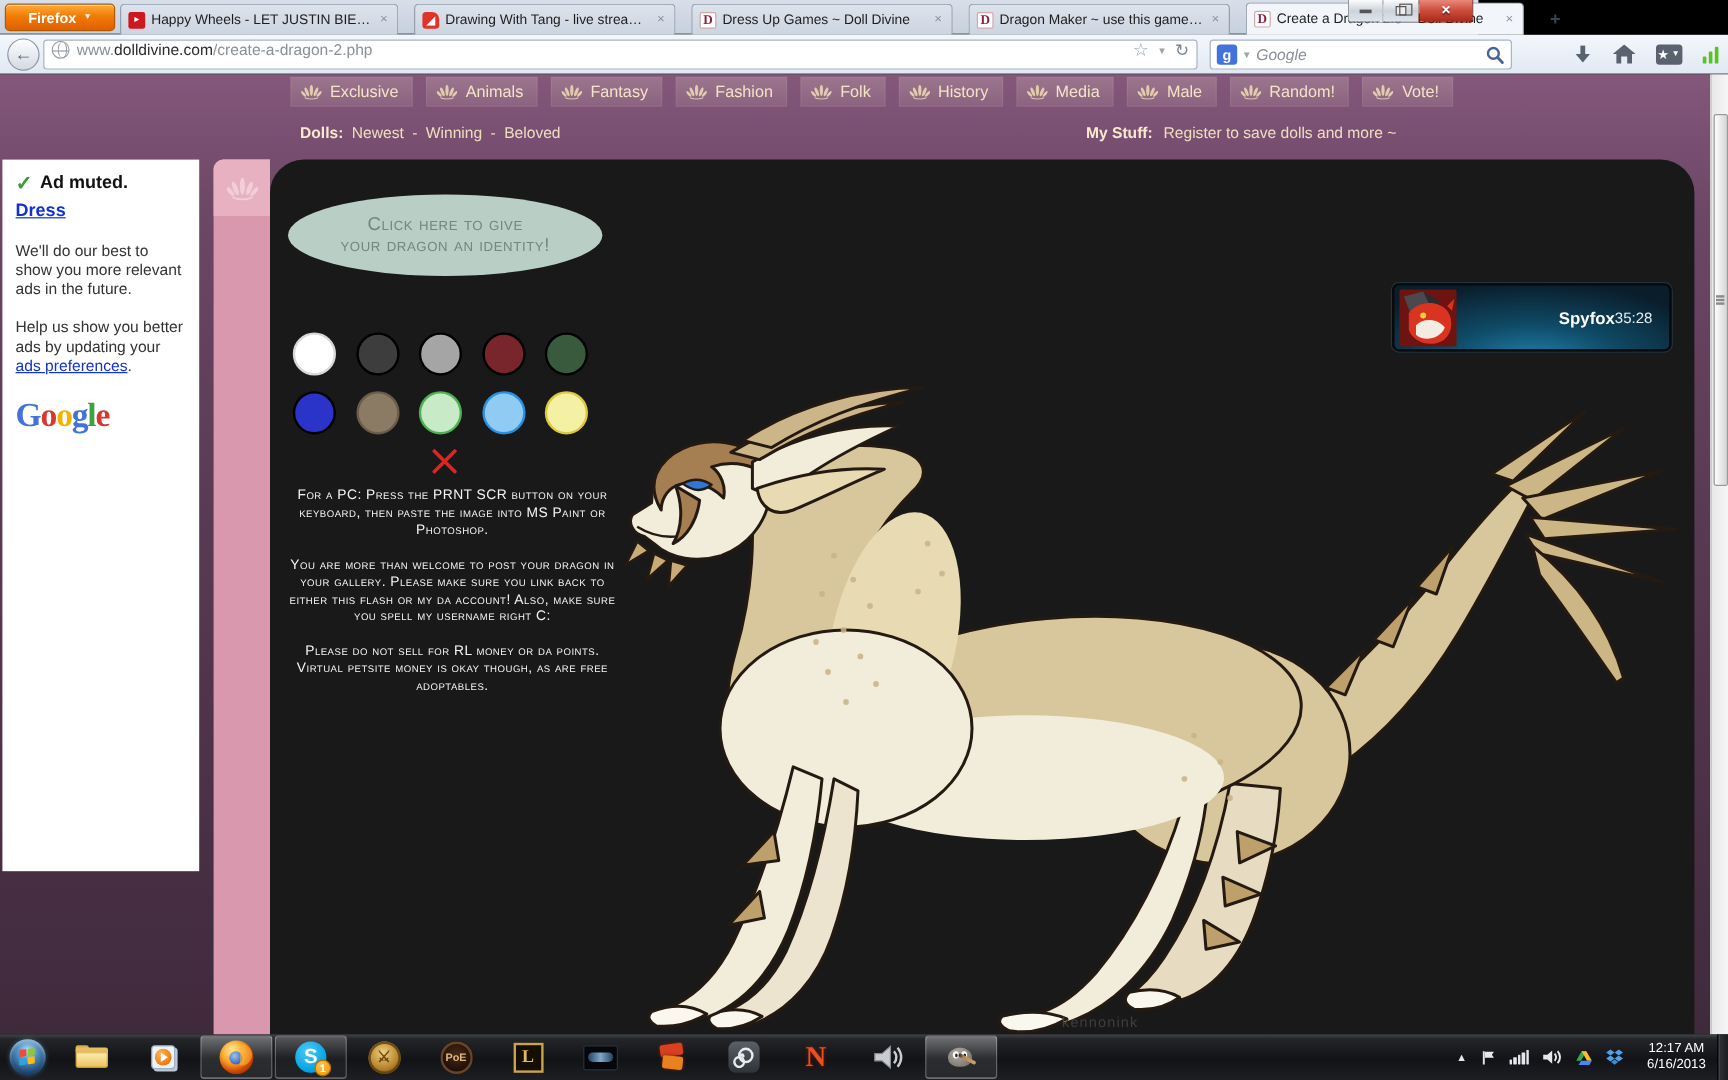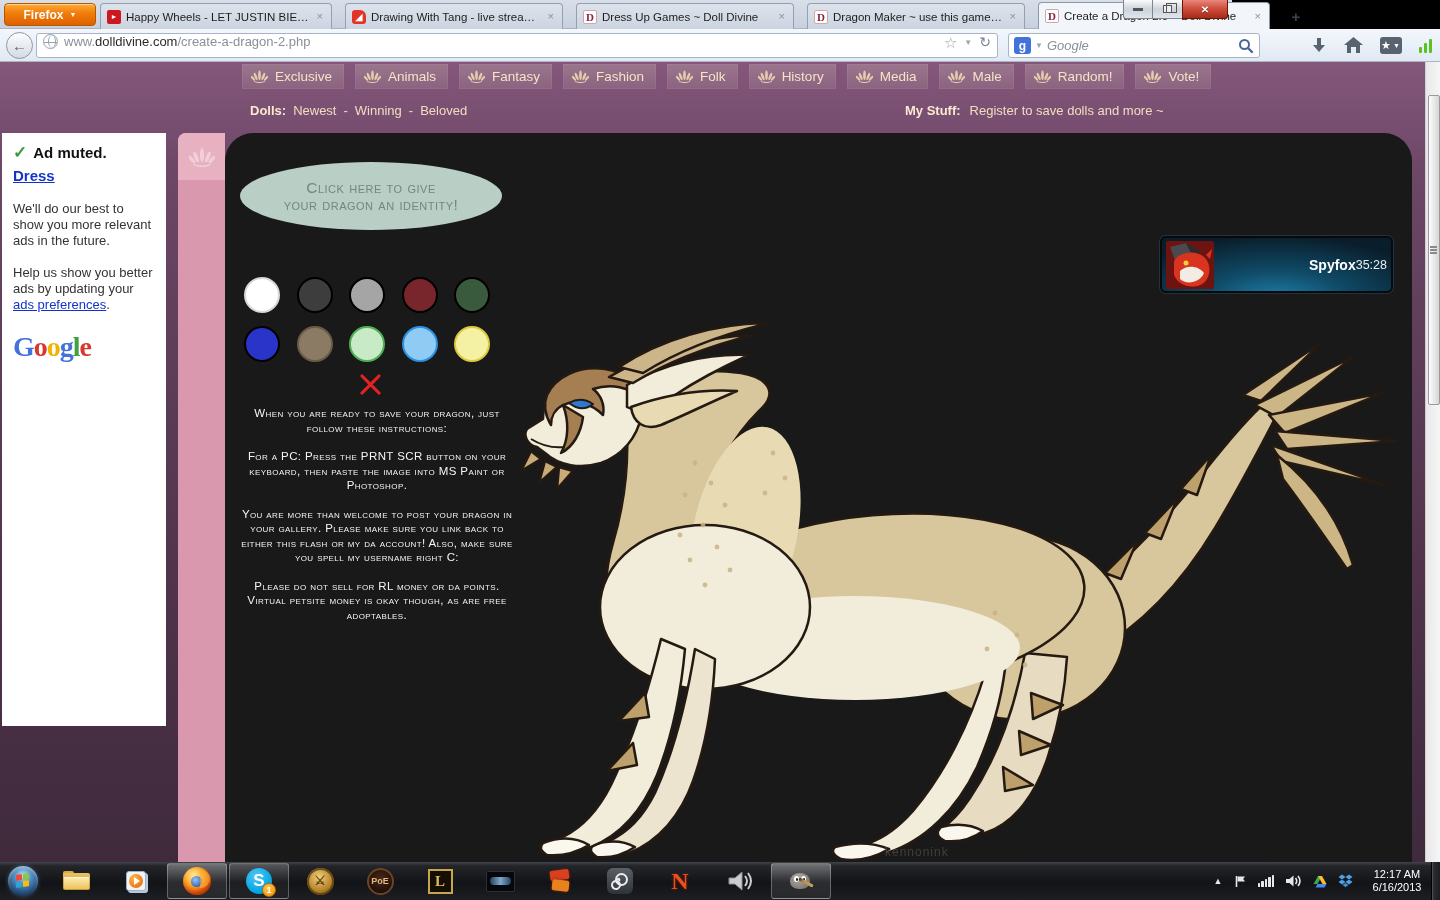--- a/index.html
+++ b/index.html
@@ -106,21 +106,21 @@
   .instructions{position:absolute;left:10px;top:273px;width:284px;color:#f4f4f4;text-align:center;
     font-variant:small-caps;font-size:11.5px;line-height:14.5px;letter-spacing:.4px;}
   .instructions p{margin-bottom:14px;}
   .dragon{position:absolute;left:0;top:0;width:1187px;height:729px;}
   .watermark{position:absolute;left:660px;top:712px;color:#3f3f3f;font-size:12px;letter-spacing:1px;}
   .spyfox{position:absolute;left:935px;top:103px;width:233px;height:57px;border-radius:6px;border:2px solid #060a0d;
     background:radial-gradient(ellipse 70% 120% at 50% 115%,#1e7fa8 0%,#0f4a66 45%,#0a1d2a 100%);
     display:flex;align-items:center;cursor:pointer;box-shadow:0 0 0 1px #23333d;}
   .spy-thumb{width:48px;height:48px;margin-left:4px;border-radius:2px;overflow:hidden;flex:0 0 48px;}
   .spy-name{flex:1;text-align:right;color:#fff;font-weight:bold;font-size:14px;}
-  .spy-time{color:#e8eef2;font-size:12.5px;margin-right:4px;}
+  .spy-time{color:#e8eef2;font-size:12.5px;margin-right:14px;}
 
   
   .scrollbar{position:absolute;right:0;top:0;width:15px;height:800px;background:linear-gradient(90deg,#e8e8e8,#f6f6f6);border-left:1px solid #cfcfcf;}
   .sthumb{position:absolute;left:1.5px;top:33px;width:12px;height:310px;border:1px solid #9a9a9a;border-radius:2px;
     background:linear-gradient(90deg,#fdfdfd,#d6d6d6);display:flex;align-items:center;justify-content:center;cursor:pointer;}
   .grip{width:7px;height:1.5px;background:#8a8a8a;margin:1.5px 0;}
 
   
   .taskbar{position:absolute;left:0;top:862px;width:1440px;height:38px;
     background:linear-gradient(#41454b 0%,#232529 10%,#121316 55%,#1d1f22 100%);display:flex;align-items:center;}
@@ -459,21 +459,20 @@
         <div class="swatch" style="background: rgb(42, 52, 200); border-color: rgb(0, 0, 0);"></div>
         <div class="swatch" style="background: rgb(139, 123, 100); border-color: rgb(106, 92, 72);"></div>
         <div class="swatch" style="background: rgb(201, 234, 198); border-color: rgb(77, 176, 82);"></div>
         <div class="swatch" style="background: rgb(143, 203, 242); border-color: rgb(42, 143, 224);"></div>
         <div class="swatch" style="background: rgb(244, 240, 164); border-color: rgb(221, 200, 62);"></div>
       </div>
 
       <div class="redx"></div>
 
       <div class="instructions">
-        <p>When you are ready to save your dragon, just follow these instructions:</p>
         <p>For a PC: Press the PRNT SCR button on your keyboard, then paste the image into MS Paint or Photoshop.</p>
         <p>You are more than welcome to post your dragon in your gallery.  Please make sure you link back to either this flash or my da account!  Also, make sure you spell my username right C:</p>
         <p>Please do not sell for RL money or da points.  Virtual petsite money is okay though, as are free adoptables.</p>
       </div>
 
       <svg class="dragon" viewBox="0 0 1187 729">
         <g stroke="#241a12" stroke-width="2.5" stroke-linejoin="round">
 
           <path d="M828,488 C880,448 935,395 978,340 C1000,312 1022,285 1042,268 L1052,262 C1058,260 1060,266 1056,274 C1040,305 1018,348 990,395 C958,448 918,492 868,520 C848,530 832,522 828,506 Z" fill="#d8c69c"></path>
           <path d="M1018,262 L1096,210 L1036,268 Z" fill="#cdb685"></path>

